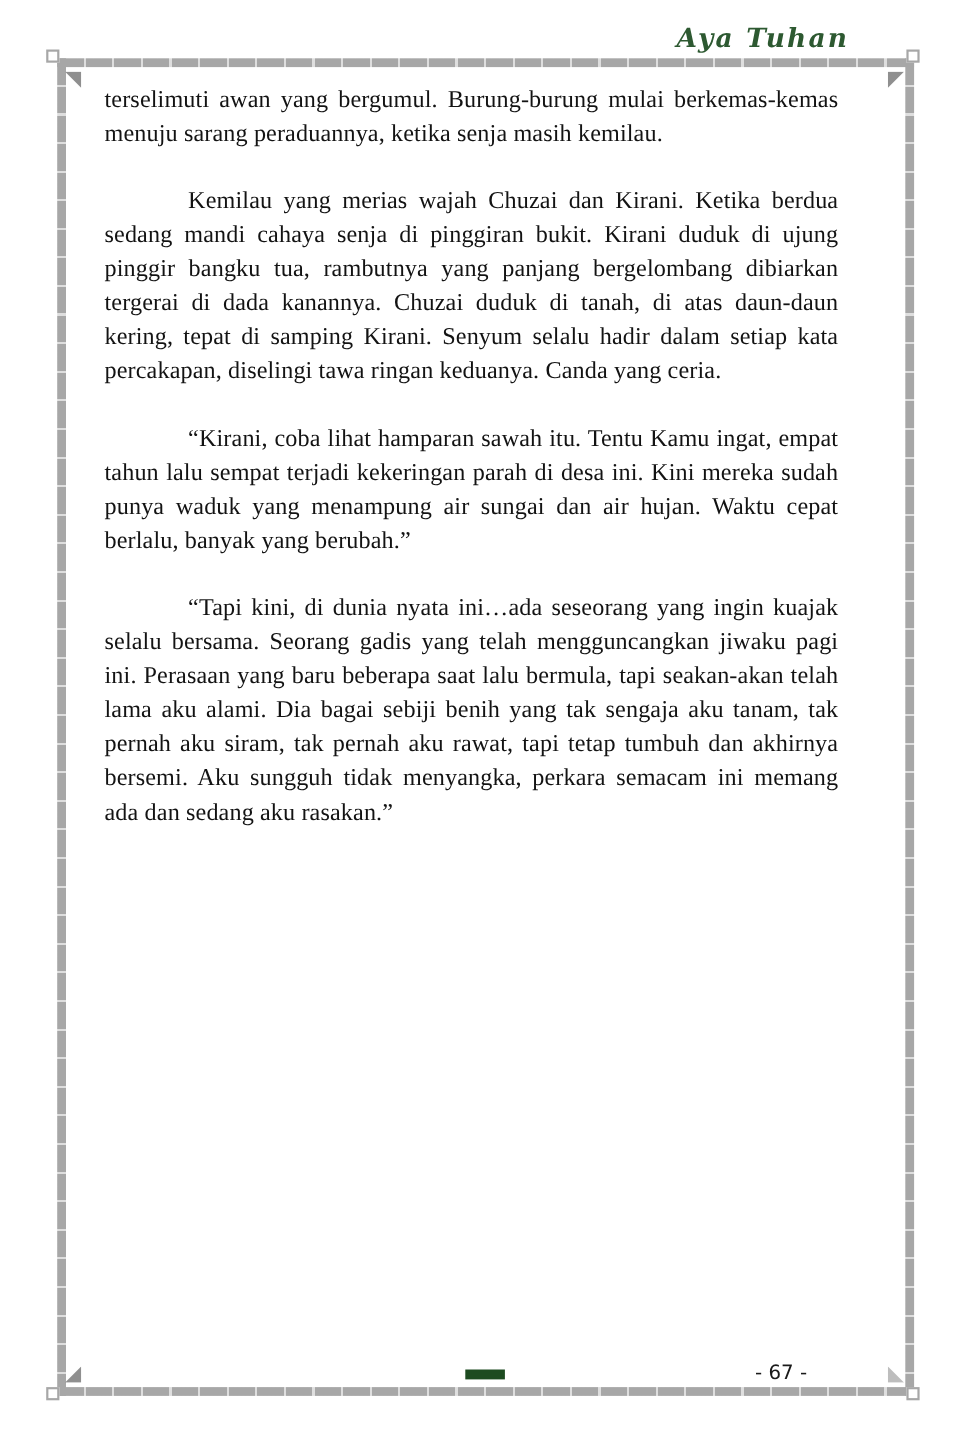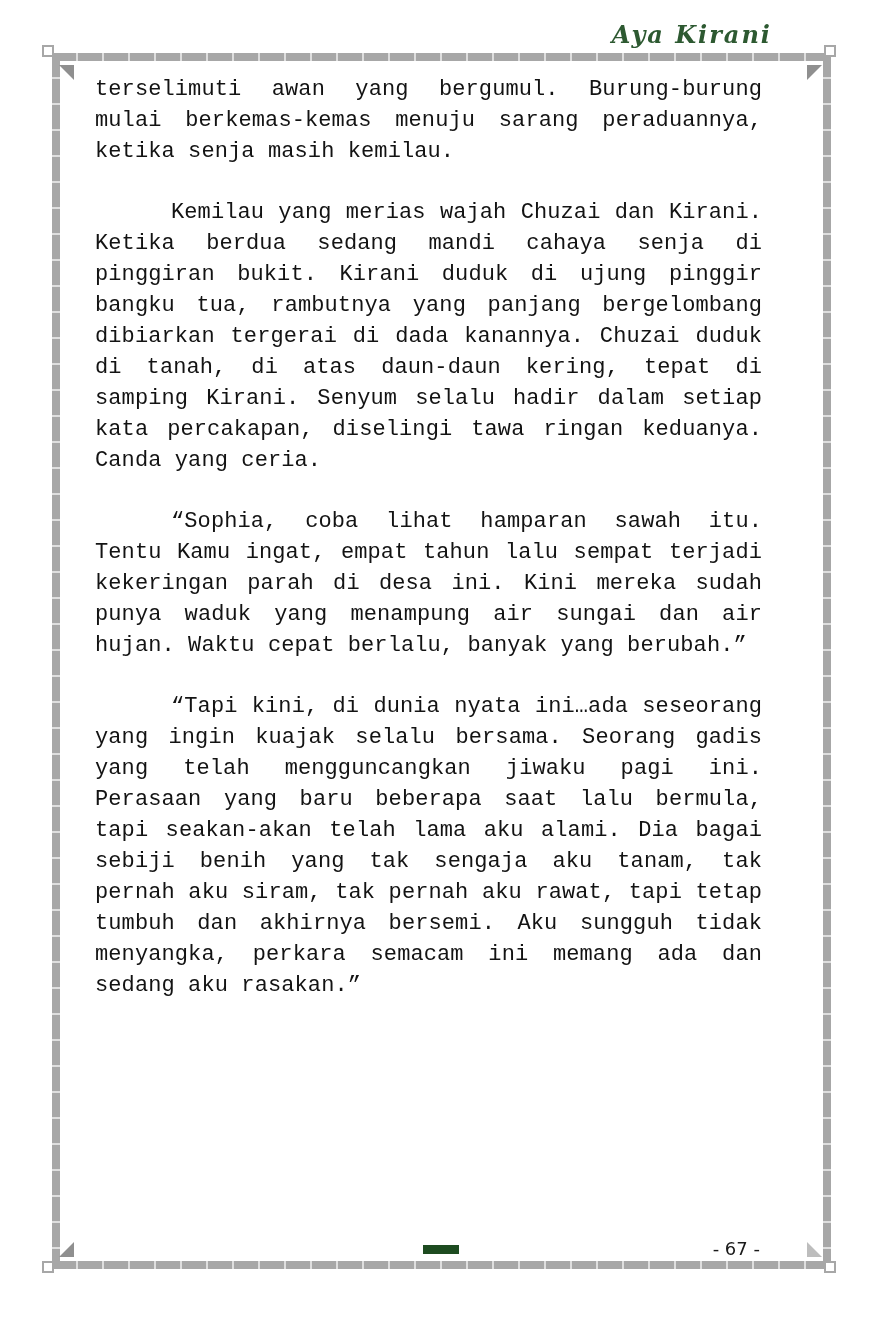--- a/index.html
+++ b/index.html
@@ -39,52 +39,52 @@
   .tri-tl{left:59px;top:65px;clip-path:polygon(0 0,100% 0,100% 100%);}
   .tri-tr{left:807px;top:65px;clip-path:polygon(0 0,100% 0,0 100%);}
   .tri-bl{left:59px;top:1242px;clip-path:polygon(100% 0,100% 100%,0 100%);}
   .tri-br{left:807px;top:1242px;clip-path:polygon(0 0,0 100%,100% 100%);background:#bdbdbd;}
   
   .content{
     position:absolute;left:95px;top:74px;width:667px;
     font-size:22px;line-height:31px;text-align:justify;color:#131313;
     letter-spacing:0.1px;
   }
-  .content p{margin:0 0 30px 0;text-indent:76px;font-family:Liberation Mono, monospace;}
+  .content p{margin:0 0 30px 0;text-indent:76px;}
   .content p.no-indent{text-indent:0;}
   
   .footer-marker{
     position:absolute;left:423px;top:1245px;width:36px;height:9px;background:#1d4b20;
   }
   .page-number{
-    position:absolute;left:660px;top:1238px;width:100px;text-align:right;
+    position:absolute;left:660px;top:1238px;width:100px;text-align:center;
     font-family:"DejaVu Sans", sans-serif;font-size:18px;color:#1a1a1a;
   }
 </style>
 </head>
 <body>
 
-<div class="running-head">Aya Kirani</div>
+<div class="running-head">Aya Tuhan</div>
 
 <div>
   <div class="bar bar-h bar-top"></div>
   <div class="bar bar-h bar-bottom"></div>
   <div class="bar bar-v bar-left"></div>
   <div class="bar bar-v bar-right"></div>
   <div class="corner-sq sq-tl"></div>
   <div class="corner-sq sq-tr"></div>
   <div class="corner-sq sq-bl"></div>
   <div class="corner-sq sq-br"></div>
   <div class="tri tri-tl"></div>
   <div class="tri tri-tr"></div>
   <div class="tri tri-bl"></div>
   <div class="tri tri-br"></div>
 </div>
 
 <div class="content">
   <p class="no-indent">terselimuti awan yang bergumul. Burung-burung mulai berkemas-kemas menuju sarang peraduannya, ketika senja masih kemilau.</p>
   <p>Kemilau yang merias wajah Chuzai dan Kirani. Ketika berdua sedang mandi cahaya senja di pinggiran bukit. Kirani duduk di ujung pinggir bangku tua, rambutnya yang panjang bergelombang dibiarkan tergerai di dada kanannya.  Chuzai duduk di tanah, di atas daun-daun kering, tepat di samping Kirani. Senyum selalu hadir dalam setiap kata percakapan, diselingi tawa ringan keduanya. Canda yang ceria.</p>
-  <p>“Sophia, coba lihat hamparan sawah itu. Tentu Kamu ingat, empat tahun lalu sempat terjadi kekeringan parah di desa ini. Kini mereka sudah punya waduk yang menampung air sungai dan air hujan. Waktu cepat berlalu, banyak yang berubah.”</p>
+  <p>“Kirani, coba lihat hamparan sawah itu. Tentu Kamu ingat, empat tahun lalu sempat terjadi kekeringan parah di desa ini. Kini mereka sudah punya waduk yang menampung air sungai dan air hujan. Waktu cepat berlalu, banyak yang berubah.”</p>
   <p>“Tapi kini, di dunia nyata ini…ada seseorang yang ingin kuajak selalu bersama. Seorang gadis yang telah mengguncangkan jiwaku pagi ini. Perasaan yang baru beberapa saat lalu bermula, tapi seakan-akan telah lama aku alami. Dia bagai sebiji benih yang tak sengaja aku tanam, tak pernah aku siram, tak pernah aku rawat, tapi tetap tumbuh dan akhirnya bersemi. Aku sungguh tidak menyangka, perkara semacam ini memang ada dan sedang aku rasakan.”</p>
 </div>
 
 <div class="footer-marker"></div>
 <div class="page-number">- 67 -</div>
 
 </body></html>

